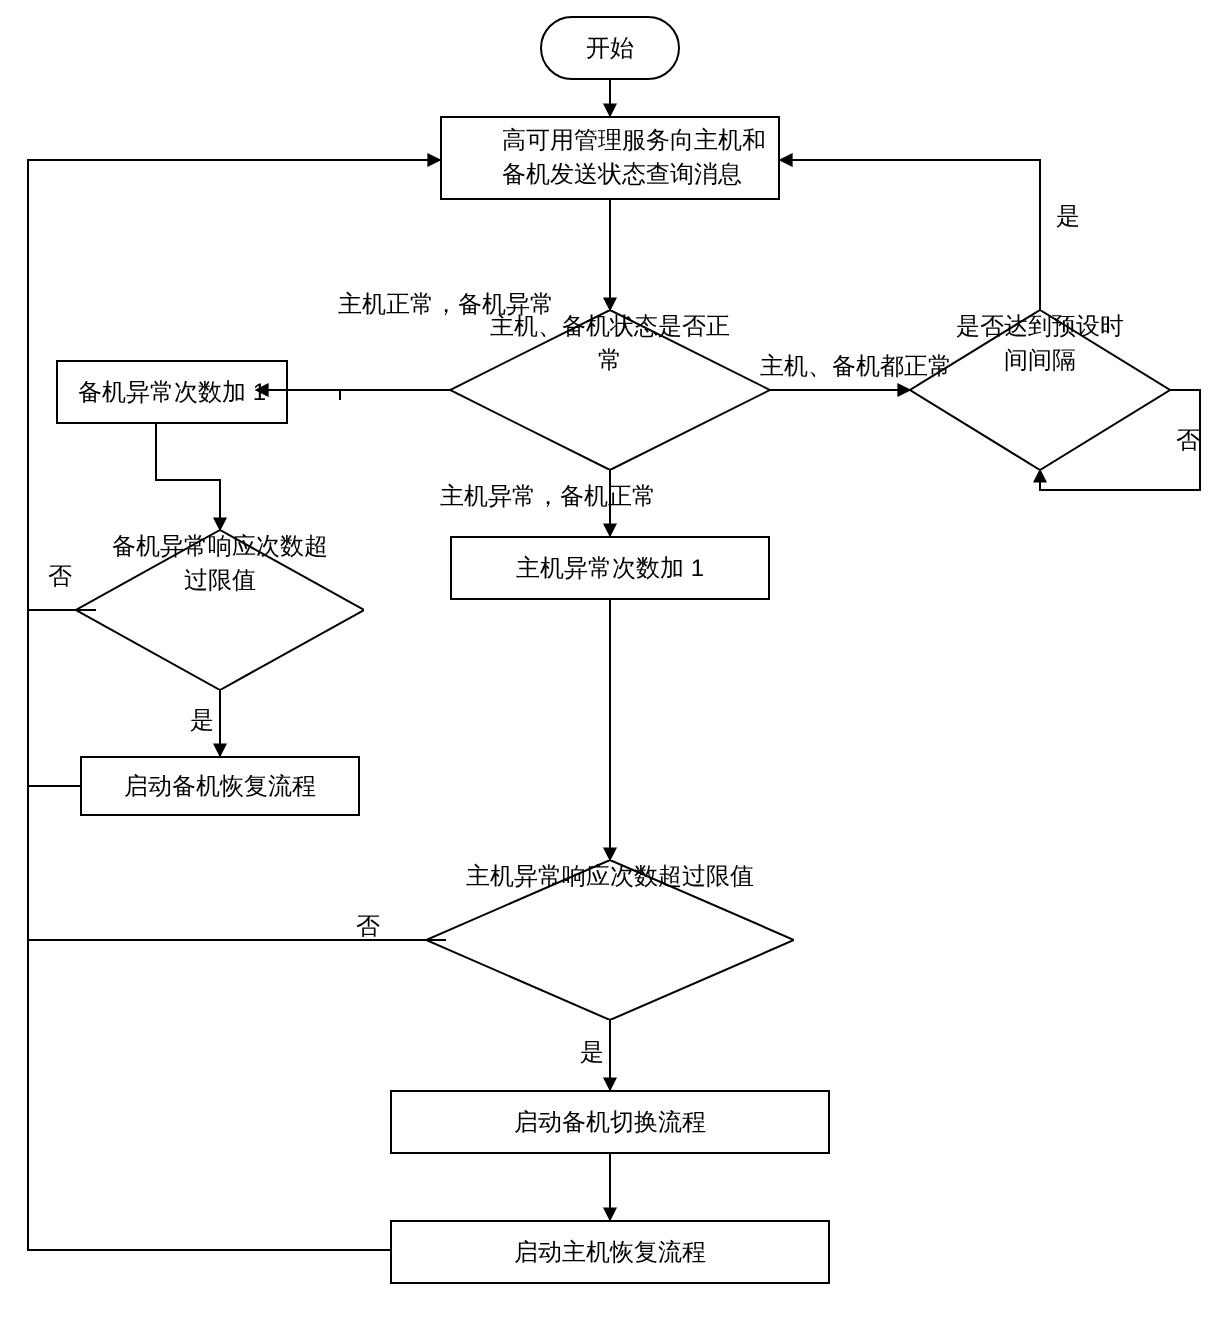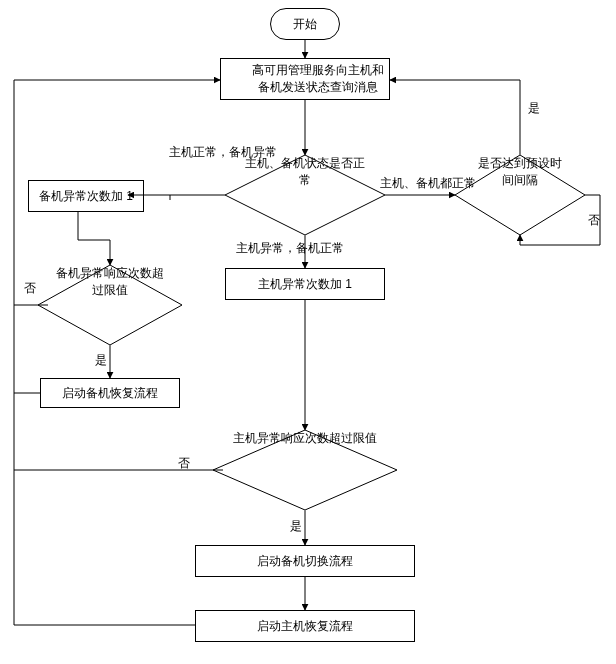--- a/index.html
+++ b/index.html
@@ -13,21 +13,20 @@
     font-size: 12px;
     position: relative;
   }
   .node {
     position: absolute;
     border: 1px solid #000;
     background: #fff;
     display: flex;
     align-items: center;
     justify-content: center;
-    text-align: center;
     line-height: 1.4;
     padding: 4px;
   }
   .terminator {
     border-radius: 16px;
   }
   .diamond {
     position: absolute;
     background: #fff;
   }
@@ -168,21 +167,21 @@
 
 <div class="node" style="left:195px; top:545px; width:220px; height:32px;">
   <span>启动备机切换流程</span>
 </div>
 
 <div class="node" style="left:195px; top:610px; width:220px; height:32px;">
   <span>启动主机恢复流程</span>
 </div>
 
 <div class="label" style="left:150px; top:144px;margin-left:19px;">主机正常，备机异常</div>
-<div class="label" style="left:236px; top:240px;">主机异常，备机正常</div>
+<div class="label" style="left:220px; top:240px;">主机异常，备机正常</div>
 <div class="label" style="left:380px; top:160px;margin-top:15px;">主机、备机都正常</div>
 
 <div class="label" style="left:528px; top:100px;">是</div>
 <div class="label" style="left:588px; top:212px;">否</div>
 
 <div class="label" style="left:24px; top:280px;">否</div>
 <div class="label" style="left:95px; top:352px;">是</div>
 
 <div class="label" style="left:178px; top:455px;">否</div>
 <div class="label" style="left:290px; top:518px;">是</div>

